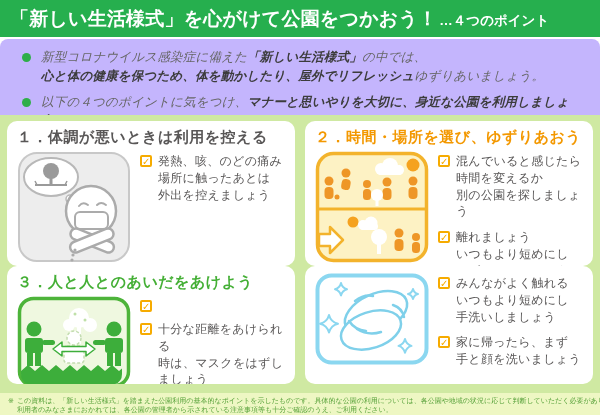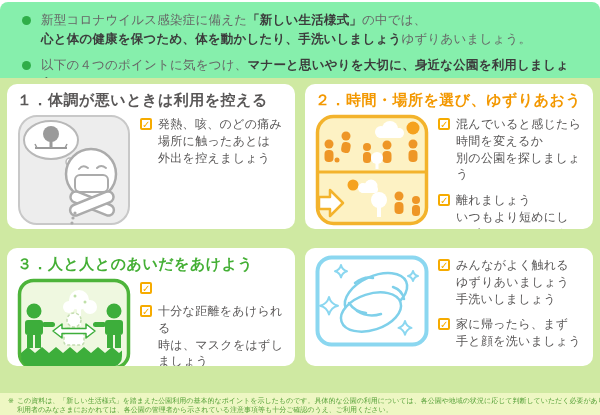--- a/index.html
+++ b/index.html
@@ -7,32 +7,32 @@
   body { font-family:"Liberation Sans","DejaVu Sans",sans-serif; background:#ffffff; }
 
   .poster { width:600px; height:415px; display:flex; flex-direction:column; }
 
   
   .hdr { height:37px; background:#26af4e; color:#fff; display:flex; align-items:center; padding:0 10px; flex-shrink:0; }
   .hdr .t1 { font-size:19px; font-weight:bold; letter-spacing:0.2px; }
   .hdr .t2 { font-size:13.5px; font-weight:bold; margin-left:2px; padding-top:4px; }
 
   
-  .intro { height:76px; background:#86efac; border-radius:8px 8px 0 0; margin-top:2px;
-           padding:9px 14px 0 14px; flex-shrink:0; }
+  .intro { height:76px; background:#c4b5fd; border-radius:8px 8px 0 0; margin-top:2px;
+           padding:9px 14px 0 14px; flex-shrink:0;font-style:italic; }
   .iline { display:flex; margin-bottom:7px; }
   .bullet { width:9px; height:9px; border-radius:50%; background:#2fae49; flex-shrink:0; margin:5px 10px 0 8px; }
   .iline p { font-size:12.5px; line-height:1.5; color:#666; letter-spacing:0.2px; }
   .iline b { color:#3c3c3c; }
   .blk { display:block; }
 
   
   .grid { flex:1; background:#cfe9a2; padding:6px 7px 5px 7px;
           display:grid; grid-template-columns:1fr 1fr; grid-template-rows:145px 118px;
-          gap:19px 10px; }
+          gap:0 10px; }
   .card { background:#fff; border-radius:10px; padding:7px 9px 4px 10px; overflow:hidden; }
   .card h2 { font-size:15px; font-weight:bold; letter-spacing:0.5px; margin-bottom:4px; }
   .c1 h2 { color:#595757; }
   .c2 h2 { color:#f39800; }
   .c3 h2 { color:#44af35; }
   .c4 h2 { color:#6ec9e8; }
   .cbody { display:flex; gap:9px; }
   .illus { flex-shrink:0; }
 
   .checklist { list-style:none; margin-top:2px; }
@@ -45,25 +45,29 @@
   .ftr { height:22px; background:#eef7c3; color:#55a038; padding:3px 6px 0 8px;
          display:flex; font-size:7px; line-height:1.35; flex-shrink:0; }
   .ftr .mark { margin-right:3px; }
   .ftr .lines span { display:block; white-space:nowrap; }
 </style>
 </head>
 <body>
 
 <div class="poster">
 
+  <div class="hdr">
+    <span class="t1">「新しい生活様式」を心がけて公園をつかおう！</span>
+    <span class="t2">…４つのポイント</span>
+  </div>
 
   <div class="intro">
     <div class="iline">
       <span class="bullet"></span>
-      <p><span>新型コロナウイルス感染症に備えた</span><b>「新しい生活様式」</b><span>の中では、</span><span class="blk"><b>心と体の健康を保つため、体を動かしたり、手洗いしましょう</b><span>ゆずりあいましょう。</span></span></p>
+      <p><span>新型コロナウイルス感染症に備えた</span><b>「新しい生活様式」</b><span>の中では、</span><span class="blk"><b>心と体の健康を保つため、体を動かしたり、屋外でリフレッシュ</b><span>ゆずりあいましょう。</span></span></p>
     </div>
     <div class="iline">
       <span class="bullet"></span>
       <p><span>以下の４つのポイントに気をつけ、</span><b>マナーと思いやりを大切に、身近な公園を利用しましょう。</b></p>
     </div>
   </div>
 
   <div class="grid">
 
     <div class="card c1">
@@ -225,21 +229,21 @@
             <path d="M40 28 q9 -7 18 -5" fill="none"></path>
             <path d="M78 32 q9 3 11 12" fill="none"></path>
             <path d="M42 56 q11 7 24 3" fill="none"></path>
             <path d="M34 48 q6 9 17 10" fill="none"></path>
           </g>
         </svg>
         <ul class="checklist">
           <li>
             <span class="chk">✓</span>
             <p>みんながよく触れる
-ゆずりあいましょう
+いつもより短めにし
 手洗いしましょう</p>
           </li>
           <li>
             <span class="chk">✓</span>
             <p>家に帰ったら、まず
 手と顔を洗いましょう</p>
           </li>
         </ul>
       </div>
     </div>

